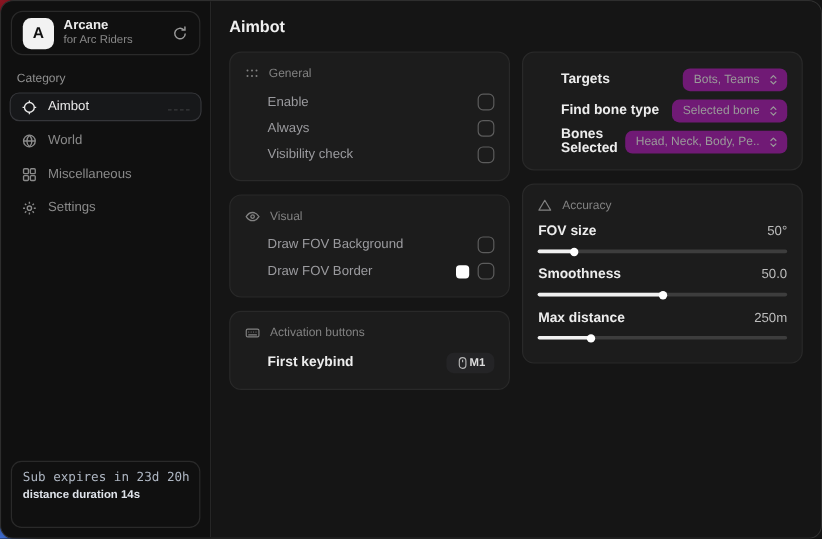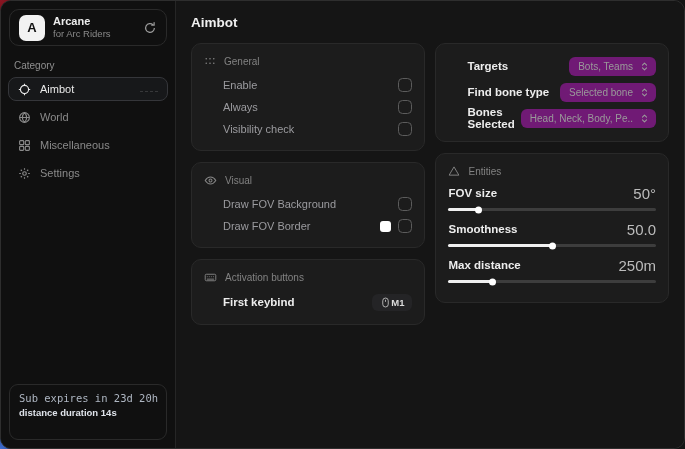--- a/index.html
+++ b/index.html
@@ -131,21 +131,21 @@
     display:flex; align-items:center; gap:6px;
     background:#701a75; border-radius:6px;
     padding:4px 6px 4px 9px;
     font-size:10px; color:#9a9a9a;
     max-width:150px; cursor:pointer;
   }
   .select-value { white-space:nowrap; overflow:hidden; text-overflow:ellipsis; }
   .select-btn svg { flex:none; color:#9a9a9a; }
   .slider-row { margin-top:2px; margin-bottom:9px; }
   .slider-head { display:flex; justify-content:space-between; align-items:center; height:18px; }
-  .slider-value { font-size:15px; color:#bcbcbc; }
+  .slider-value { font-size:11px; color:#bcbcbc; }
   .slider-track {
     position:relative; height:3px; border-radius:2px;
     background:#3d3d3d; margin-top:6px; cursor:pointer;
   }
   .slider-fill {
     position:absolute; left:0; top:0; bottom:0;
     background:#f0f0f0; border-radius:2px;
   }
   .slider-thumb {
     position:absolute; top:50%; width:7px; height:7px;
@@ -333,21 +333,21 @@
               </svg>
             </span>
           </div>
         </div>
 
         <div class="panel">
           <div class="panel-header">
             <svg width="12" height="12" viewBox="0 0 16 16" fill="none" stroke="currentColor" stroke-width="1.3">
               <path d="M8 2.5L14.5 13.5H1.5L8 2.5z" stroke-linejoin="round"></path>
             </svg>
-            <span>Entities</span>
+            <span>Accuracy</span>
           </div>
 
           <div class="slider-row">
             <div class="slider-head">
               <span class="row-label-strong">FOV size</span>
               <span class="slider-value">50°</span>
             </div>
             <div class="slider-track">
               <div class="slider-fill" style="width: 14%;"></div>
               <div class="slider-thumb" style="left: 14%;"></div>

